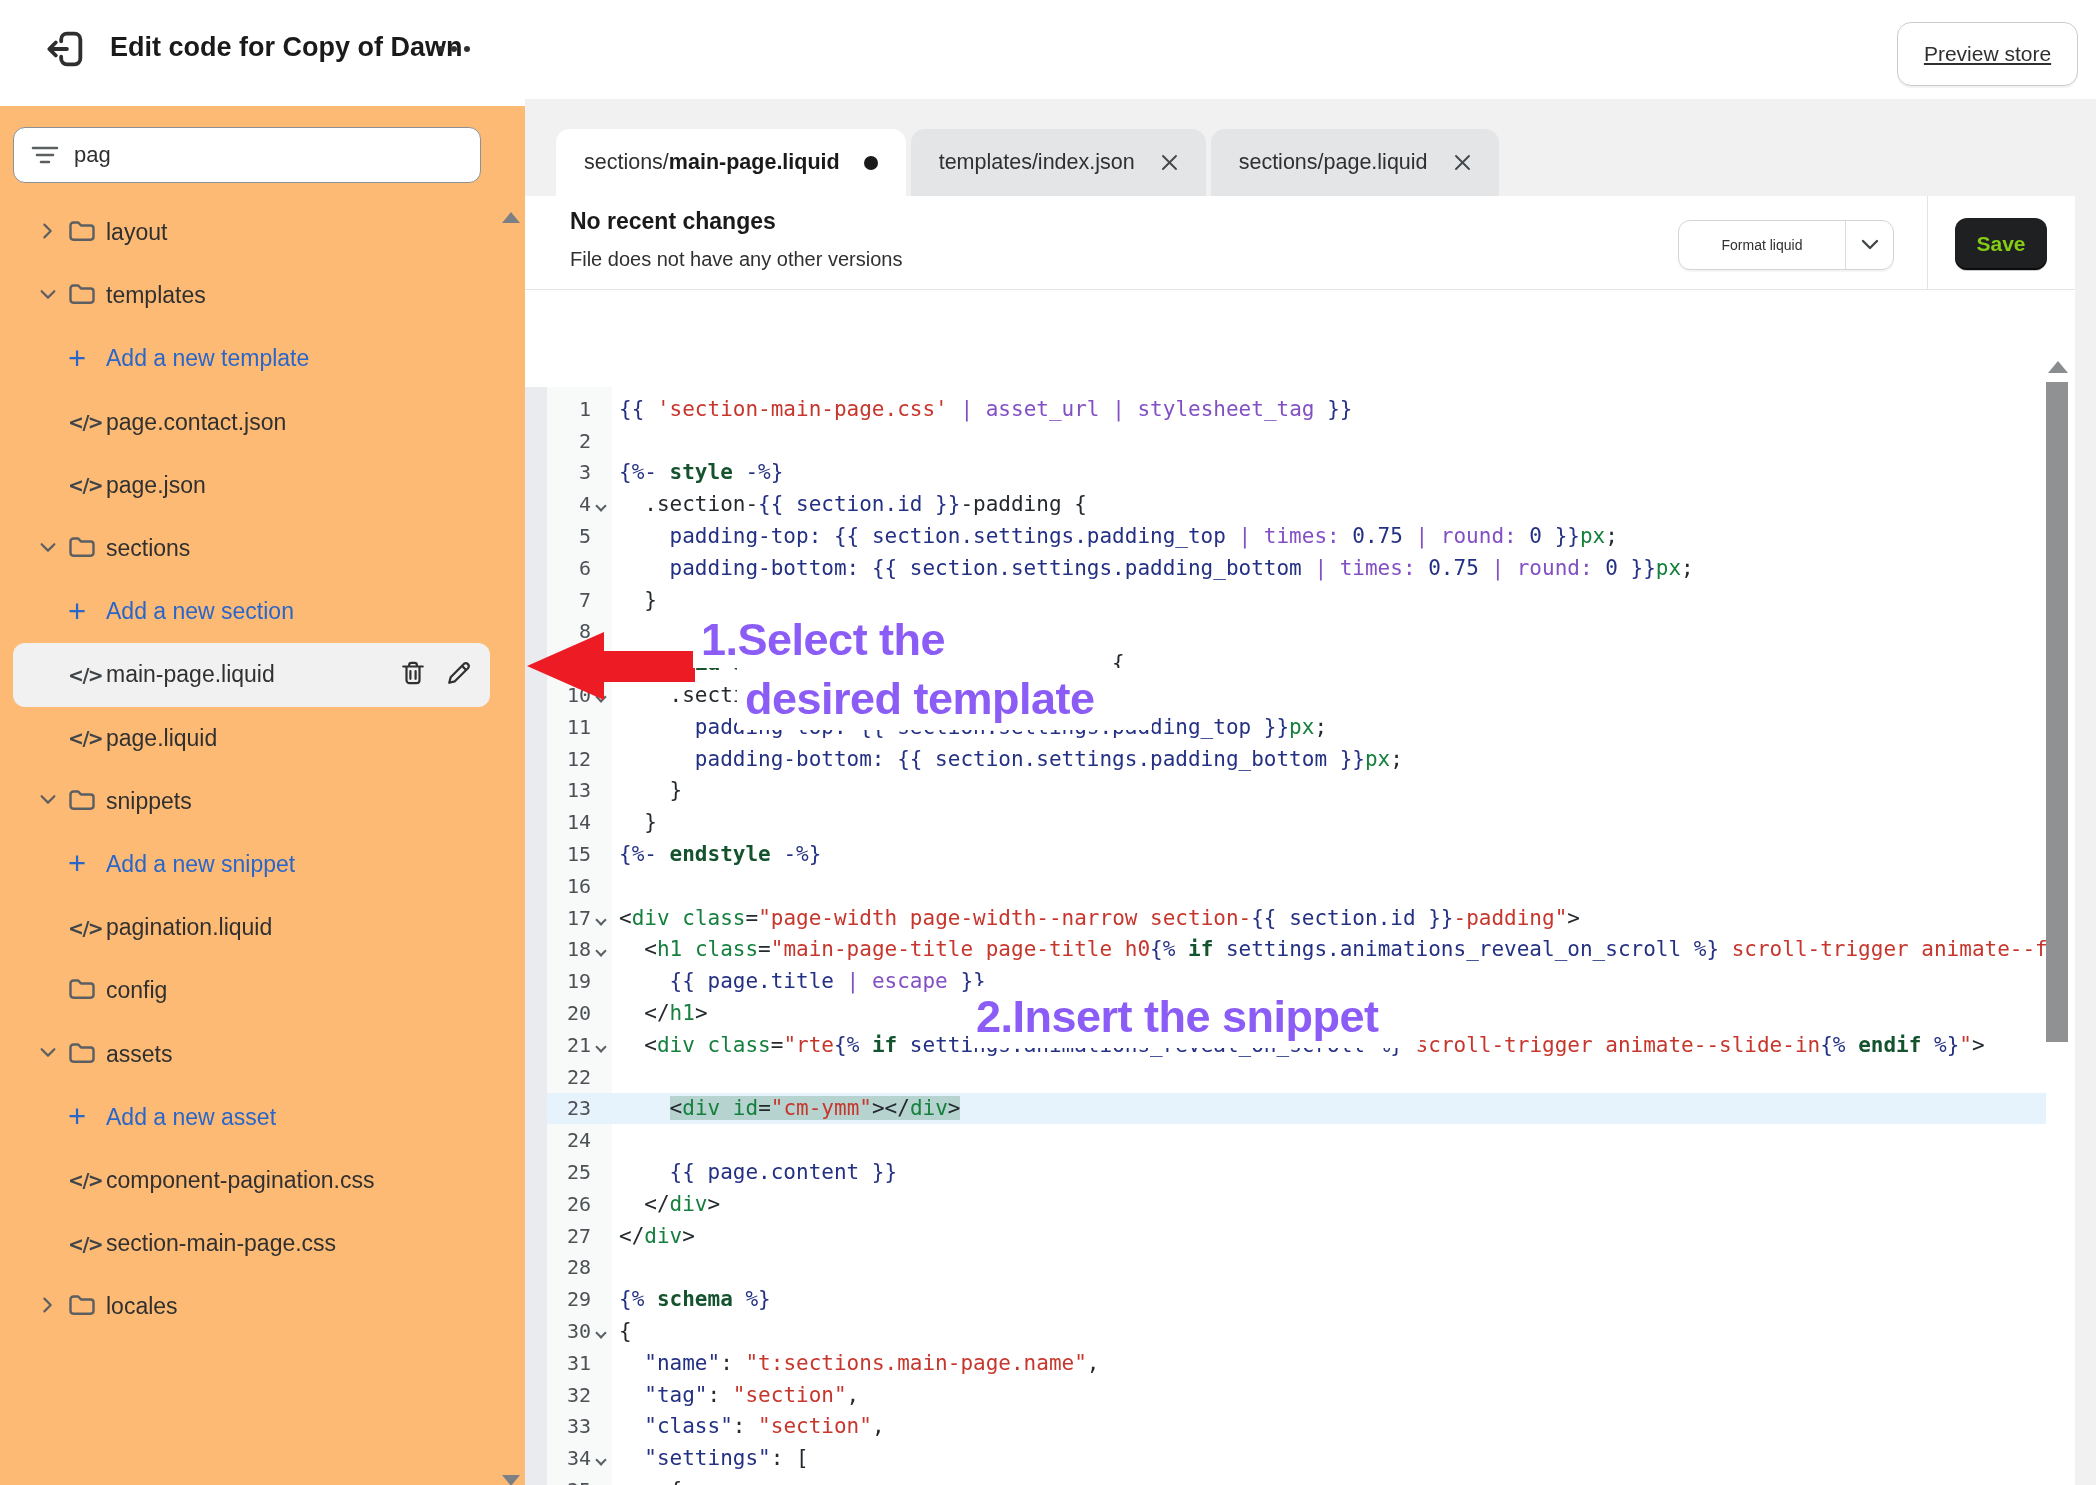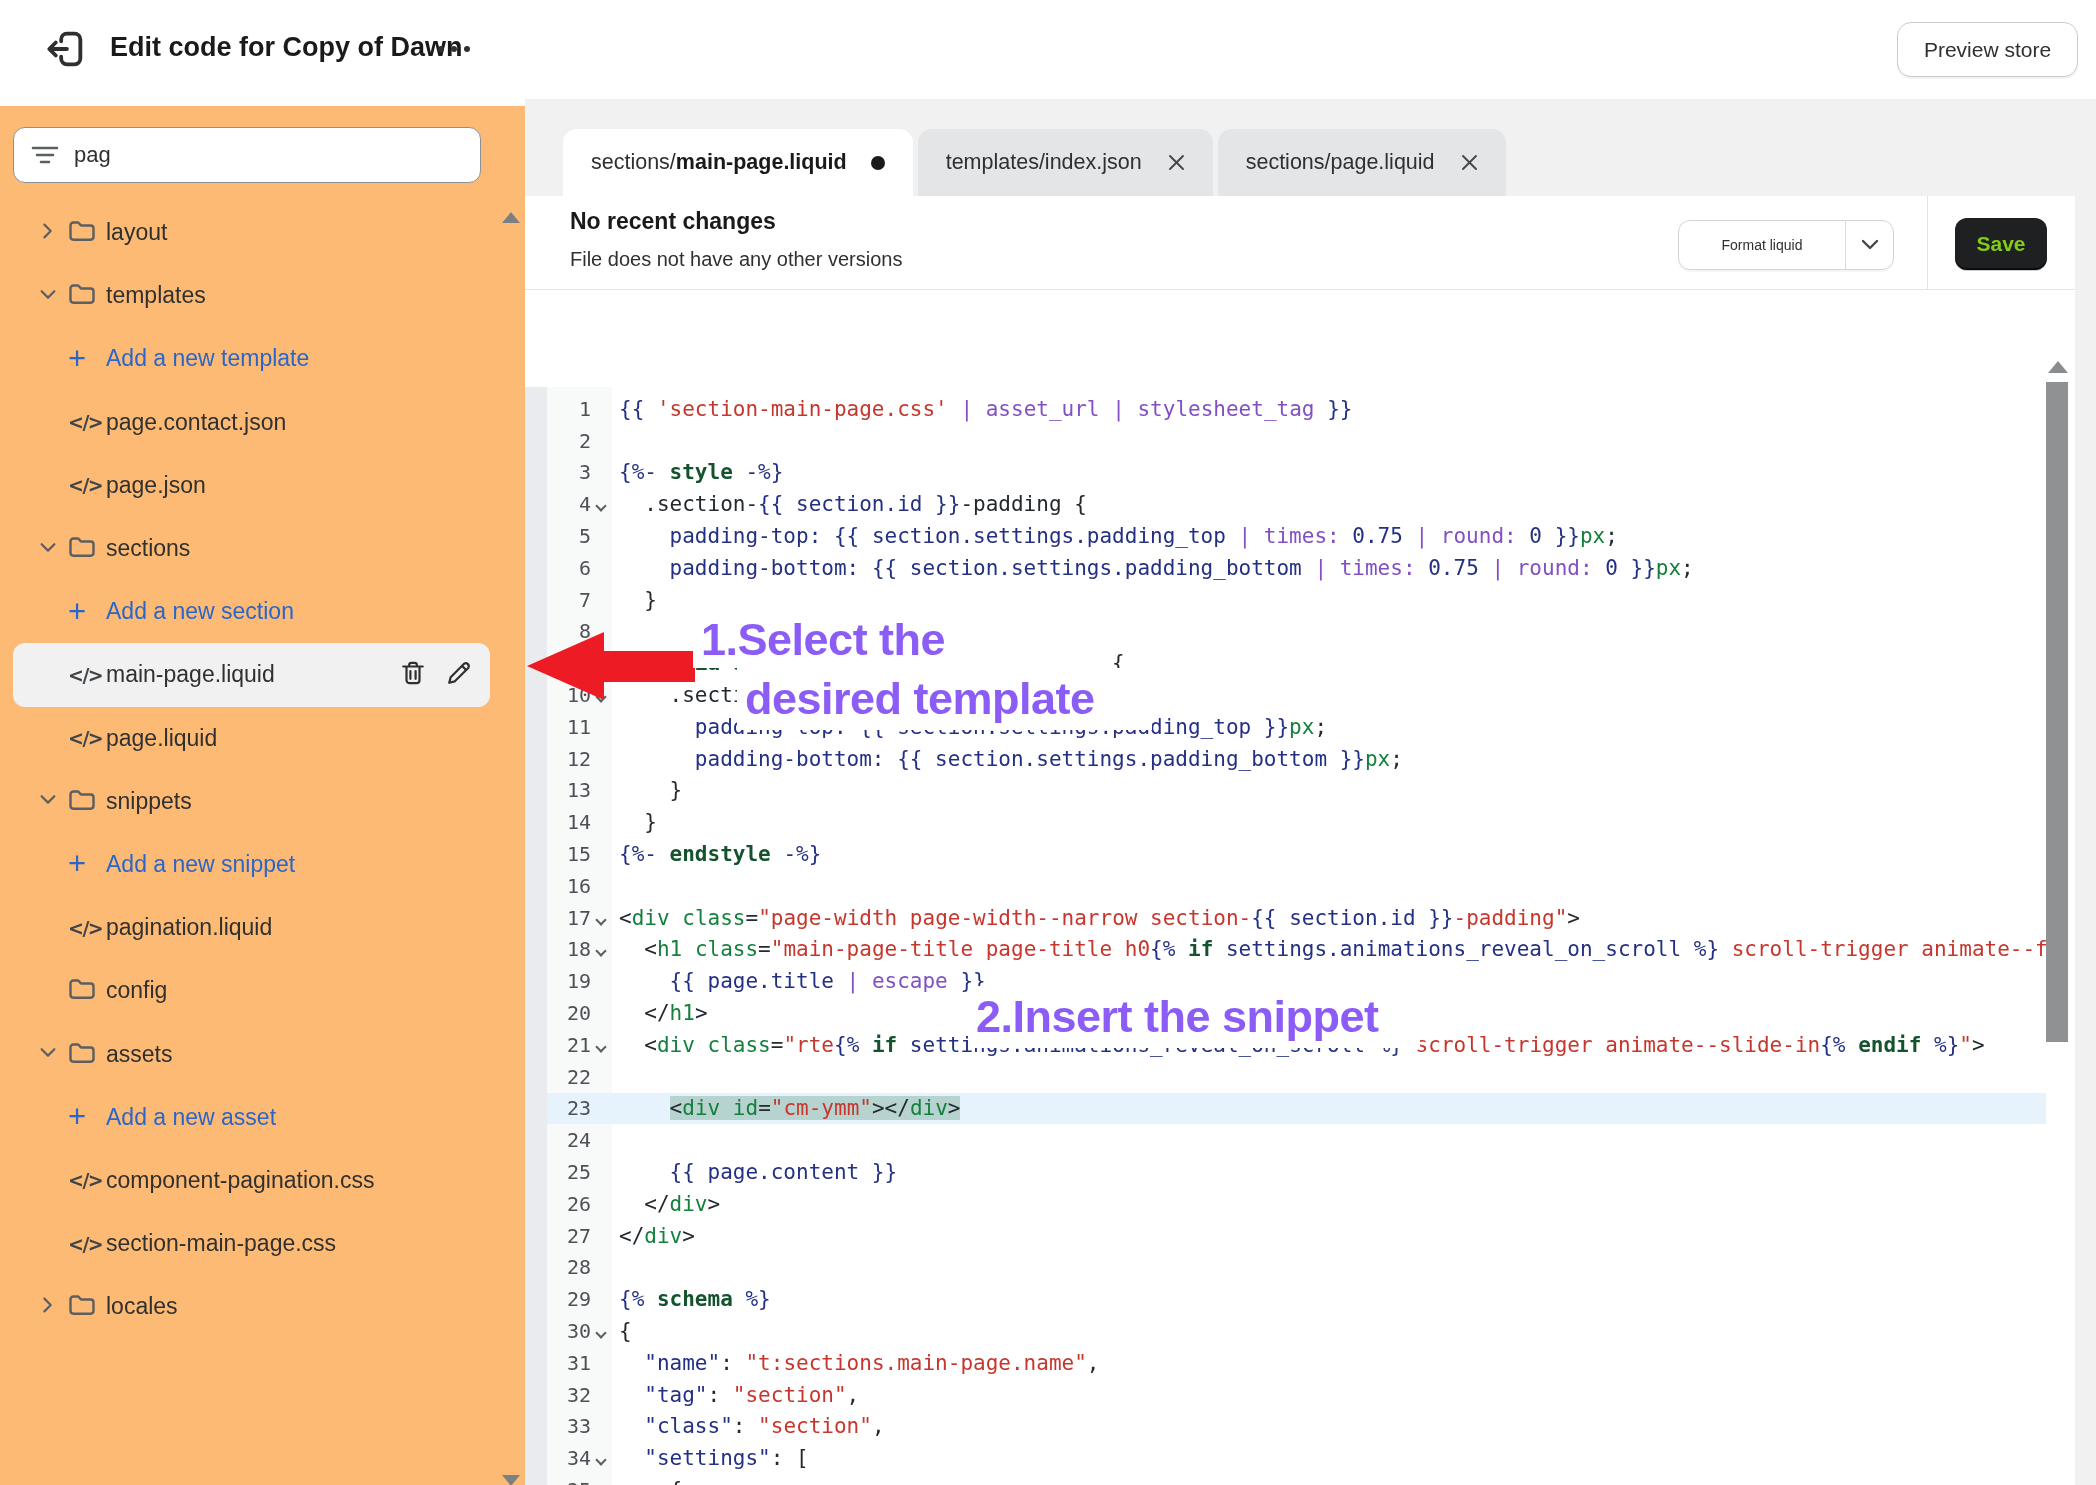--- a/index.html
+++ b/index.html
@@ -5,21 +5,21 @@
   * { margin:0; padding:0; box-sizing:border-box; }
   html,body { width:2096px; height:1485px; }
   body { font-family:"Liberation Sans", sans-serif; background:#ffffff; position:relative; overflow:hidden; color:#1a1a1a; }
 
   
   #header { position:absolute; left:0; top:0; width:2096px; height:99px; background:#fff; }
   .exit-btn { position:absolute; left:42px; top:26px; width:46px; height:46px; cursor:pointer; }
   .hdr-title { position:absolute; left:110px; top:32px; font-size:27px; font-weight:600; color:#1a1a1a; }
   .hdr-dots { position:absolute; left:438px; top:30px; width:48px; height:38px; display:flex; align-items:center; gap:7px; cursor:pointer; }
   .hdr-dots i { width:6px; height:6px; border-radius:50%; background:#303030; }
-  .preview-btn { position:absolute; left:1897px; top:22px; width:181px; height:55px; background:#fff; border:1.5px solid #c9cccf; border-radius:14px; box-shadow:0 2px 1px rgba(0,0,0,.05); font-size:21px; font-weight:500; color:#303030; display:flex; align-items:center; justify-content:center; cursor:pointer; }
+  .preview-btn { position:absolute; left:1897px; top:22px; width:181px; height:64px; background:#fff; border:1.5px solid #c9cccf; border-radius:14px; box-shadow:0 2px 1px rgba(0,0,0,.05); font-size:21px; font-weight:500; color:#303030; display:flex; align-items:center; justify-content:center; cursor:pointer;text-decoration:underline; }
 
   
   #sidebar { position:absolute; left:0; top:106px; width:525px; height:1386px; background:#fdba74;padding-left:20px; }
   .search-box { position:absolute; left:13px; top:21px; width:468px; height:56px; border:1.5px solid #8c9196; border-radius:12px; background:#fff; display:flex; align-items:center; padding-left:16px; }
   .search-box .filter-ic { margin-right:14px; }
   .search-box input { border:none; outline:none; font-size:22px; color:#303030; width:370px; font-family:"Liberation Sans",sans-serif; background:transparent; }
   .sb-up { position:absolute; left:502px; top:106px; width:0; height:0; border-left:9px solid transparent; border-right:9px solid transparent; border-bottom:11px solid #7c8084; cursor:pointer; }
   .sb-down { position:absolute; left:502px; top:1369px; width:0; height:0; border-left:9px solid transparent; border-right:9px solid transparent; border-top:11px solid #7c8084; cursor:pointer; }
   #file-tree { position:absolute; left:0; top:95px; width:510px; }
   .trow { height:63.2px; display:flex; align-items:center; padding-left:25px; cursor:pointer; margin:0 0 0 13px; width:477px; border-radius:12px; }
@@ -28,21 +28,21 @@
   .icon-slot { width:38px; display:flex; align-items:center; }
   .trow .lbl { font-size:23px; color:#303030; }
   .trow.action .lbl { color:#2a66c9; }
   .plus { font-size:31px; color:#2a66c9; font-weight:400; line-height:20px; }
   .code-ic { font-family:"DejaVu Sans",sans-serif; font-size:19px; font-weight:600; letter-spacing:-1.5px; color:#3f4449; }
   .row-icons { margin-left:auto; display:flex; gap:20px; padding-right:18px; }
   .row-icons svg { cursor:pointer; }
 
   
   #editor { position:absolute; left:525px; top:99px; width:1571px; height:1386px; background:#f1f1f2; }
-  #tabrow { position:absolute; left:31px; top:30px; height:67px; display:flex; gap:5px; align-items:flex-end;margin-left:7px; }
+  #tabrow { position:absolute; left:31px; top:30px; height:67px; display:flex; gap:5px; align-items:flex-end; }
   .tab { height:67px; display:flex; align-items:center; padding:0 28px; border-radius:14px 14px 0 0; font-size:21.5px; color:#303030; cursor:pointer; background:#e4e5e6; }
   .tab.active { background:#fff; }
   .tab .fname-b { font-weight:700; color:#1a1a1a; }
   .tab .dirty { width:14px; height:14px; border-radius:50%; background:#1a1a1a; margin-left:24px; }
   .tab .close { margin-left:26px; display:flex; cursor:pointer; }
 
   #card { position:absolute; left:0; top:97px; width:1550px; height:1365px; background:#fff; border-radius:0 0 16px 16px; }
   #vbar { position:absolute; left:0; top:0; width:1550px; height:94px; border-bottom:1px solid #e3e4e5; }
   .vbar-title { position:absolute; left:45px; top:12px; font-size:23px; font-weight:700; color:#1a1a1a; }
   .vbar-sub { position:absolute; left:45px; top:52px; font-size:20px; color:#303030; }

